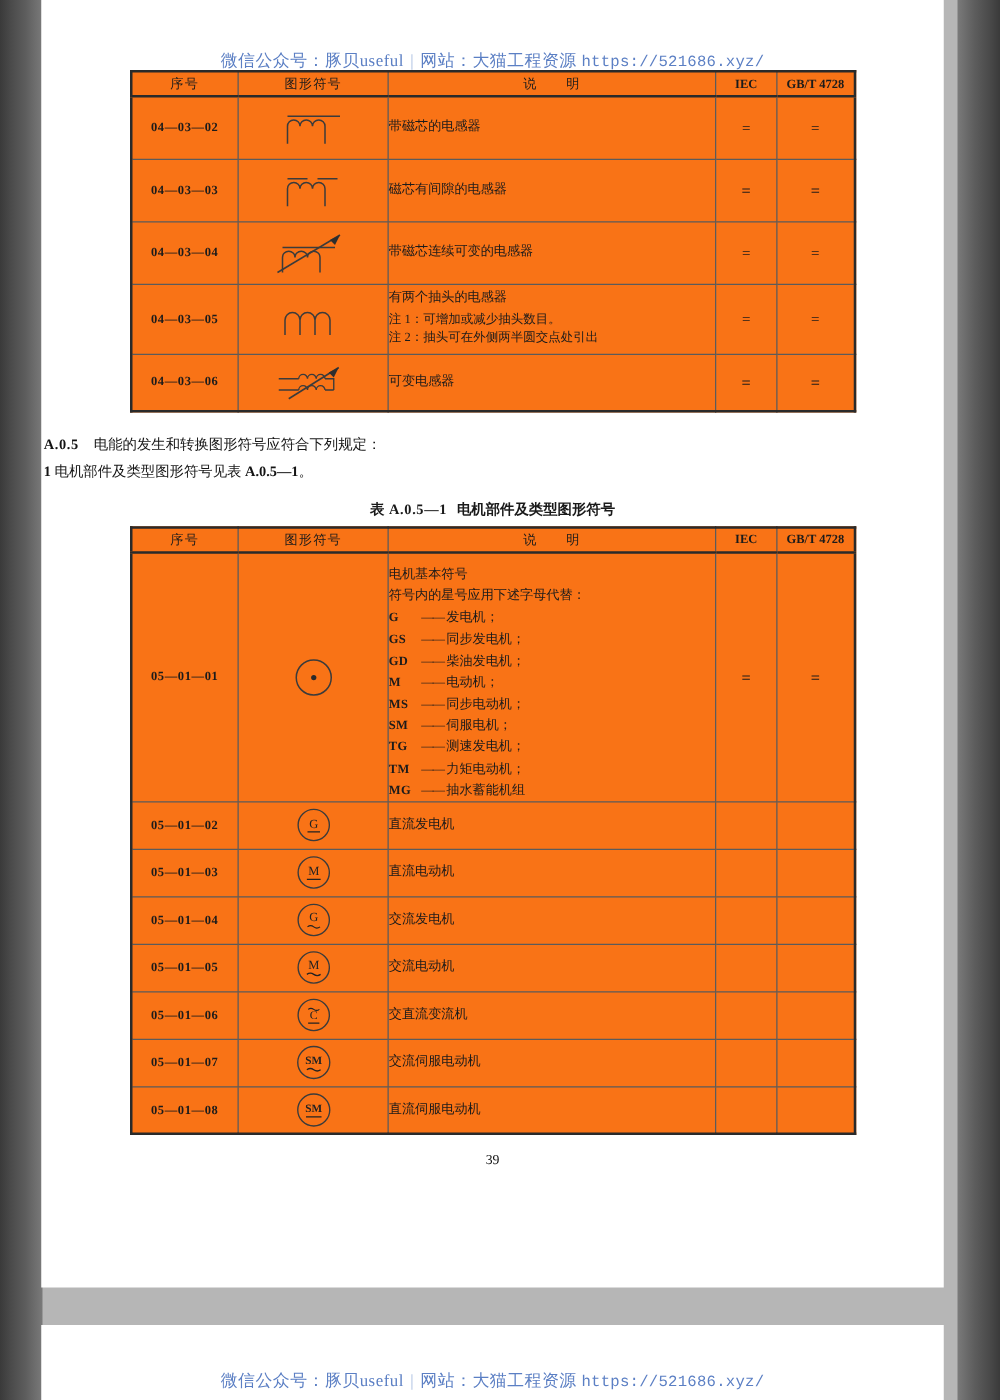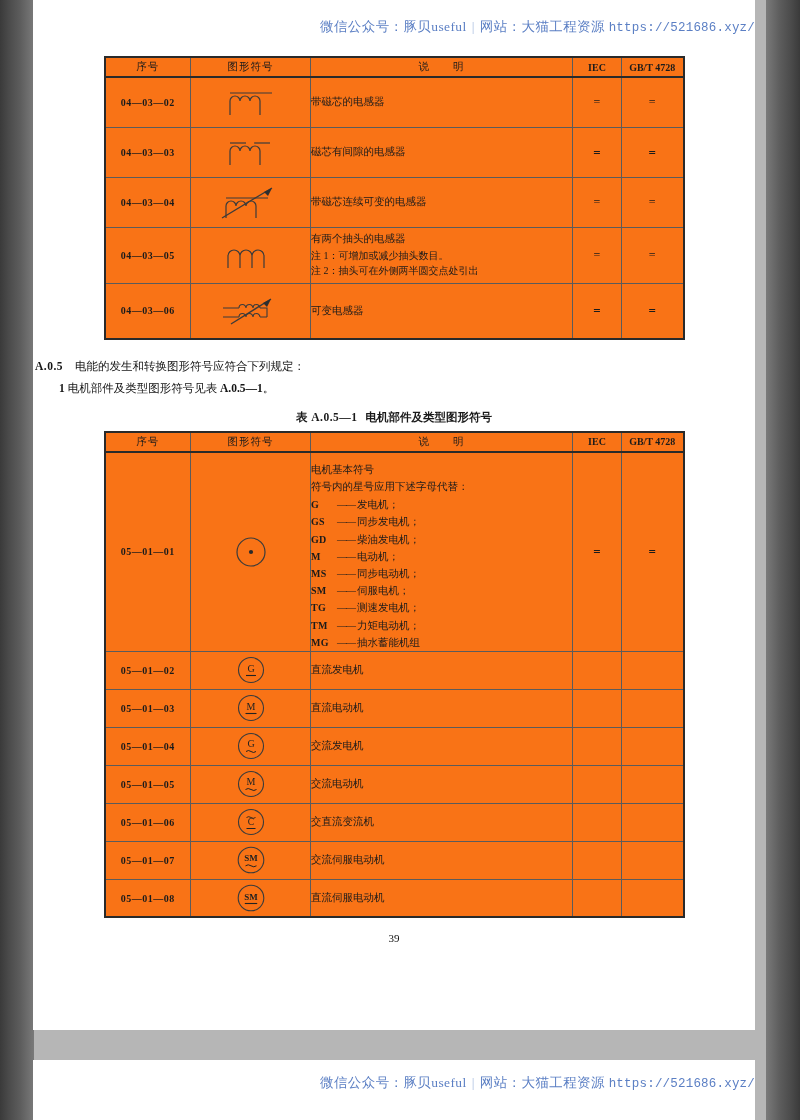--- a/index.html
+++ b/index.html
@@ -17,26 +17,27 @@
   .edge-right { right: 0; background: linear-gradient(to left,  #3a3a3a 0%, #4a4a4a 25%, #5d5d5d 60%, #7a7a7a 100%); }
 
   
   .sheet { position: absolute; background: #ffffff; }
   .sheet-main   { left: 33px; top: 0;    width: 722px; height: 1030px; }
   .sheet-footer { left: 33px; top: 1060px; width: 722px; height: 60px; }
 
   
   .watermark {
     position: absolute; left: 33px; width: 722px;
-    text-align: right;
+    text-align: center;
     color: #5b7fc4;
     font-size: 13.5px;
     letter-spacing: 0.4px;
     white-space: nowrap;
     font-family: "Liberation Serif", "DejaVu Serif", serif;
+    margin-top: 22px;
   }
   .watermark .sep { color: #a9bee0; padding: 0 5px; }
   .watermark .url { font-family: "Liberation Mono", "DejaVu Sans Mono", monospace; font-size: 12.5px; letter-spacing: 0.2px; }
   .wm-top { top: 18px; }
   .wm-bottom { top: 1074px; }
 
   
   .doc { position: absolute; left: 33px; top: 56px; width: 722px; height: 960px; }
 
   .table-caption {
@@ -104,21 +105,21 @@
 
   
   .clause {
     margin: 16px 0 0 2px;
     font-size: 11.5px;
     color: #141414;
     line-height: 1.9;
   }
   .clause .num { font-weight: bold; font-family: "Liberation Serif", serif; letter-spacing: 0.5px; }
   .clause .body { padding-left: 12px; }
-  .clause-sub { margin-left: 24px; }
+  .clause-sub { }
   .clause-sub .idx { font-weight: bold; font-family: "Liberation Serif", serif; }
   .ref { font-weight: bold; font-family: "Liberation Serif", serif; }
 
   
   svg.sym { display: block; margin: 0 auto; }
 
   
   .motor-head { margin-bottom: 1px; }
   .motor-list { margin: 1px 0 0 0; }
   .motor-row { display: flex; align-items: baseline; line-height: 1.62; }
@@ -243,21 +244,21 @@
           </td>
           <td class="desc">
             <div>有两个抽头的电感器</div>
             <div class="desc-note">注 1：可增加或减少抽头数目。</div>
             <div class="desc-note">注 2：抽头可在外侧两半圆交点处引出</div>
           </td>
           <td class="mark thin">=</td>
           <td class="mark thin">=</td>
         </tr>
 
-        <tr style="height:56px;">
+        <tr style="height:46px;">
           <td class="no">04—03—06</td>
           <td class="sym">
             <svg class="sym" width="84" height="32" viewBox="0 0 84 32">
               <g fill="none" stroke="#3b3b3b" stroke-width="1.1">
                 <path d="M14 13 L30 13 M30 13 A3.5 3.5 0 0 1 37 13 M37 13 A3.5 3.5 0 0 1 44 13 M44 13 A3.5 3.5 0 0 1 51 13 M51 13 L58 13 L58 22"></path>
                 <path d="M14 22 L30 22 M30 22 A3.5 3.5 0 0 1 37 22 M37 22 A3.5 3.5 0 0 1 44 22 M44 22 A3.5 3.5 0 0 1 51 22 M51 22 L58 22"></path>
                 <line x1="22" y1="29" x2="62" y2="4" stroke-width="1.3"></line>
               </g>
               <path d="M62 4 L54 8 L58 12 Z" fill="#2e2e2e" stroke="none"></path>
             </svg>

